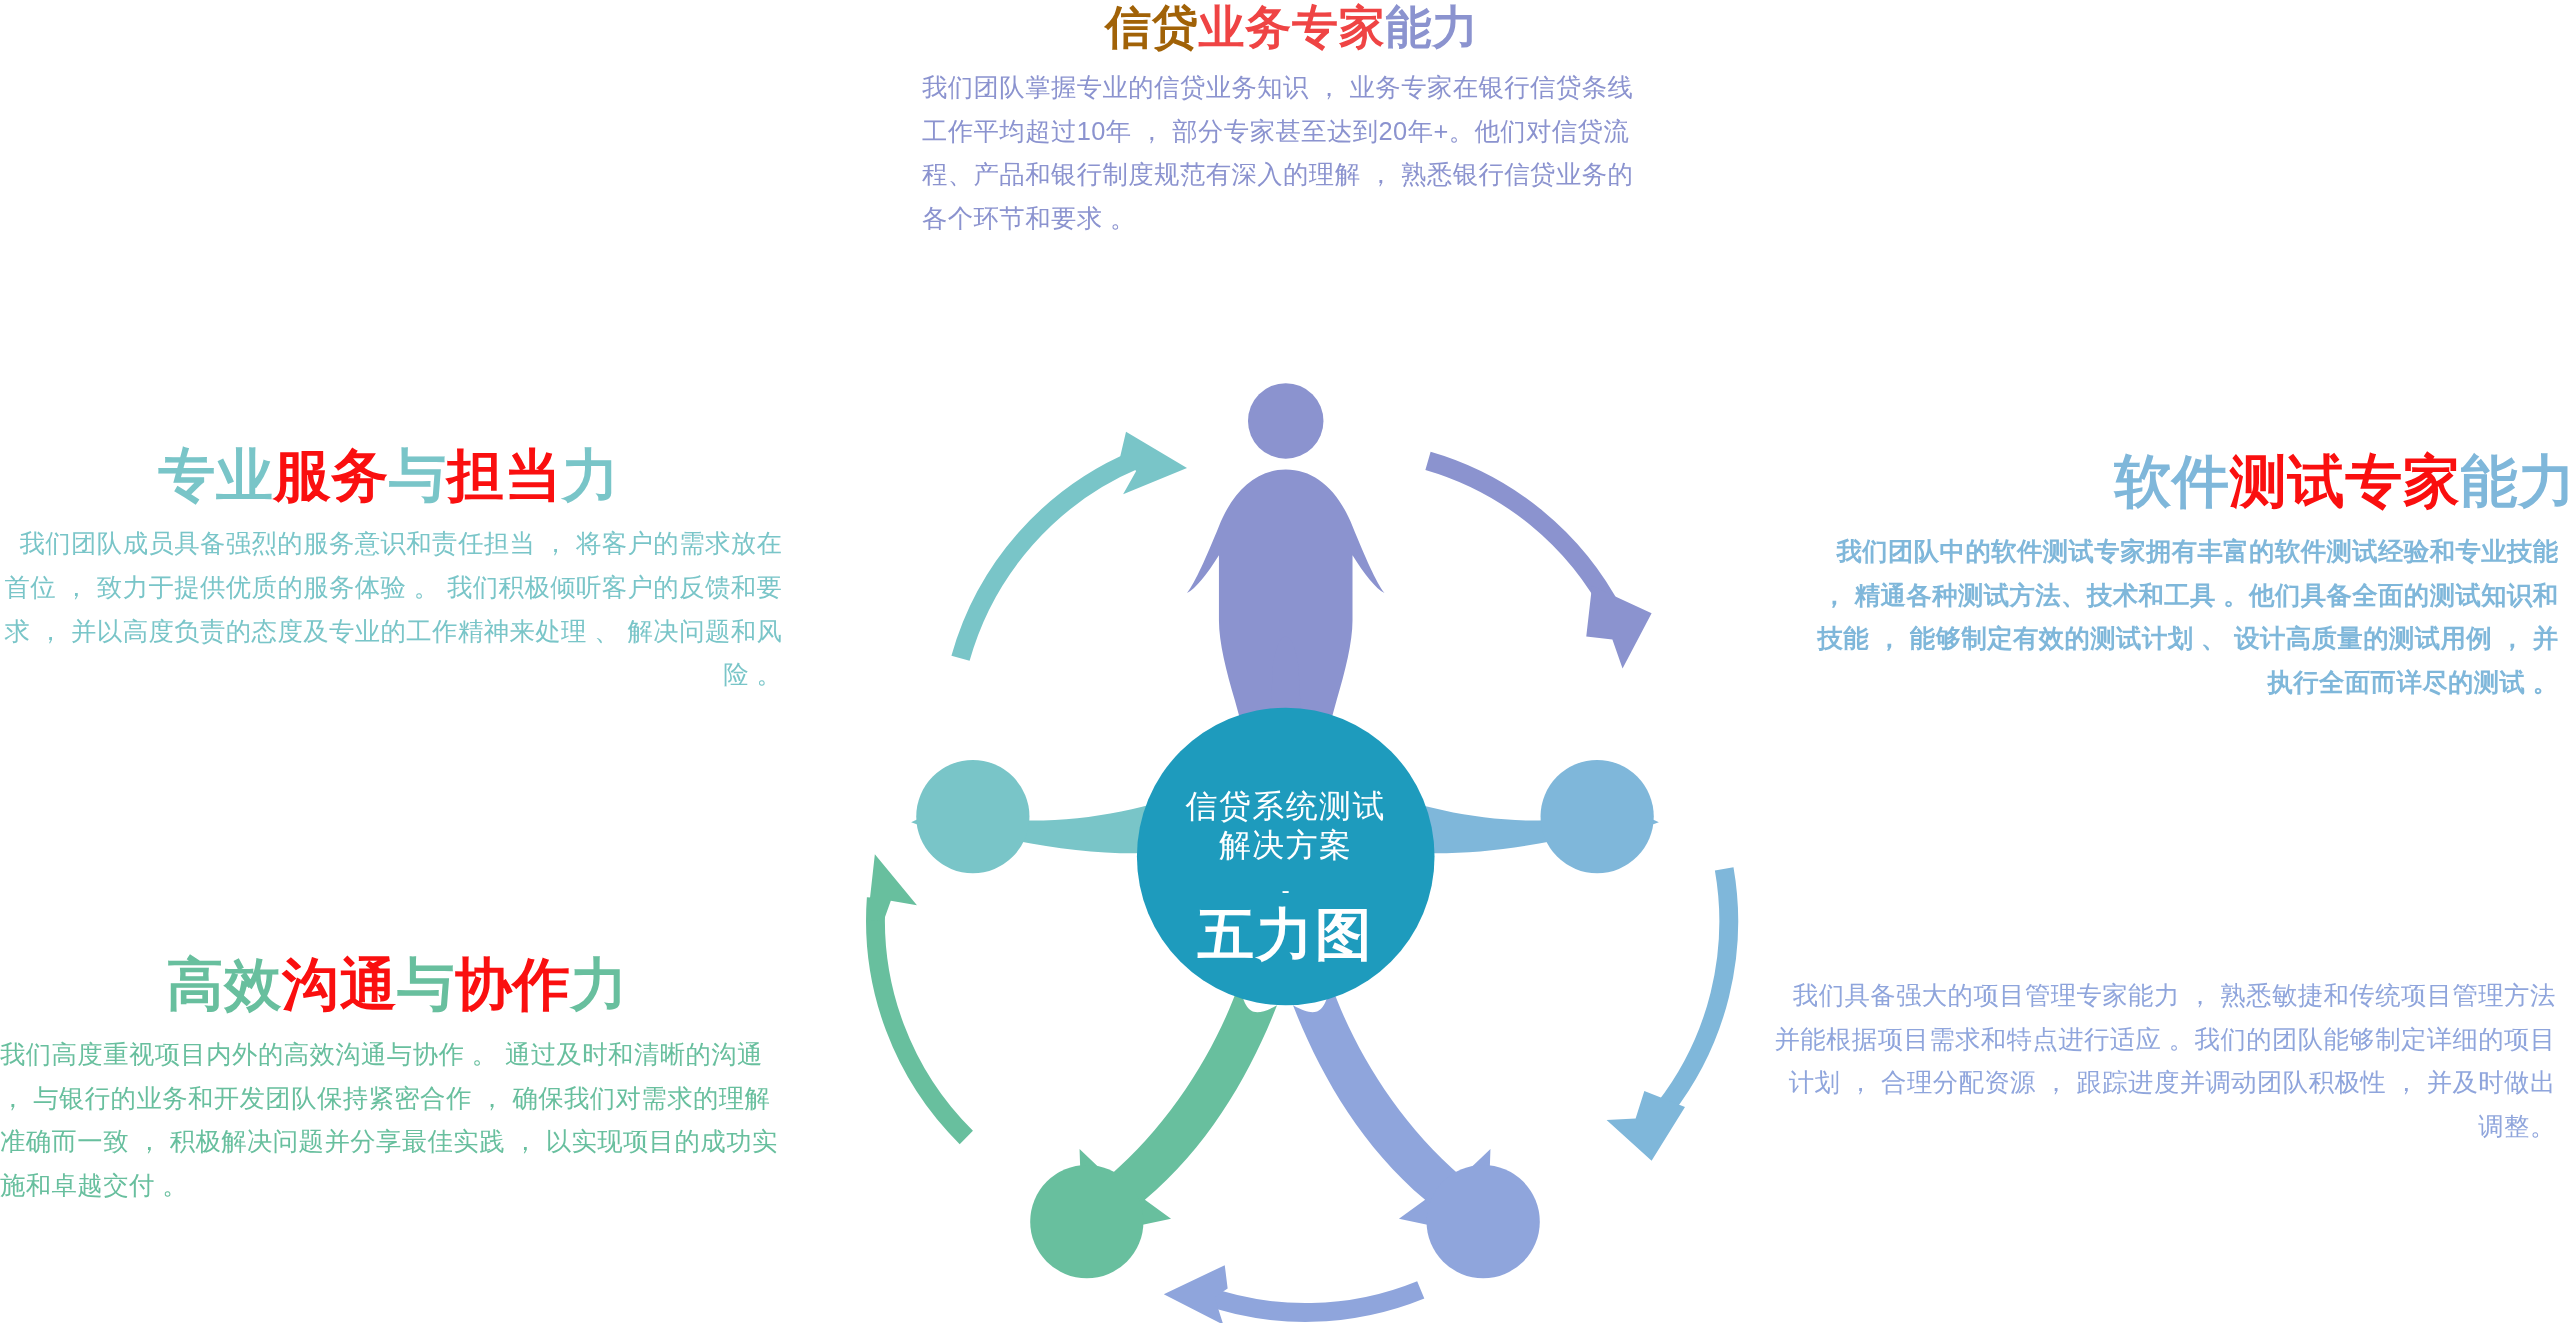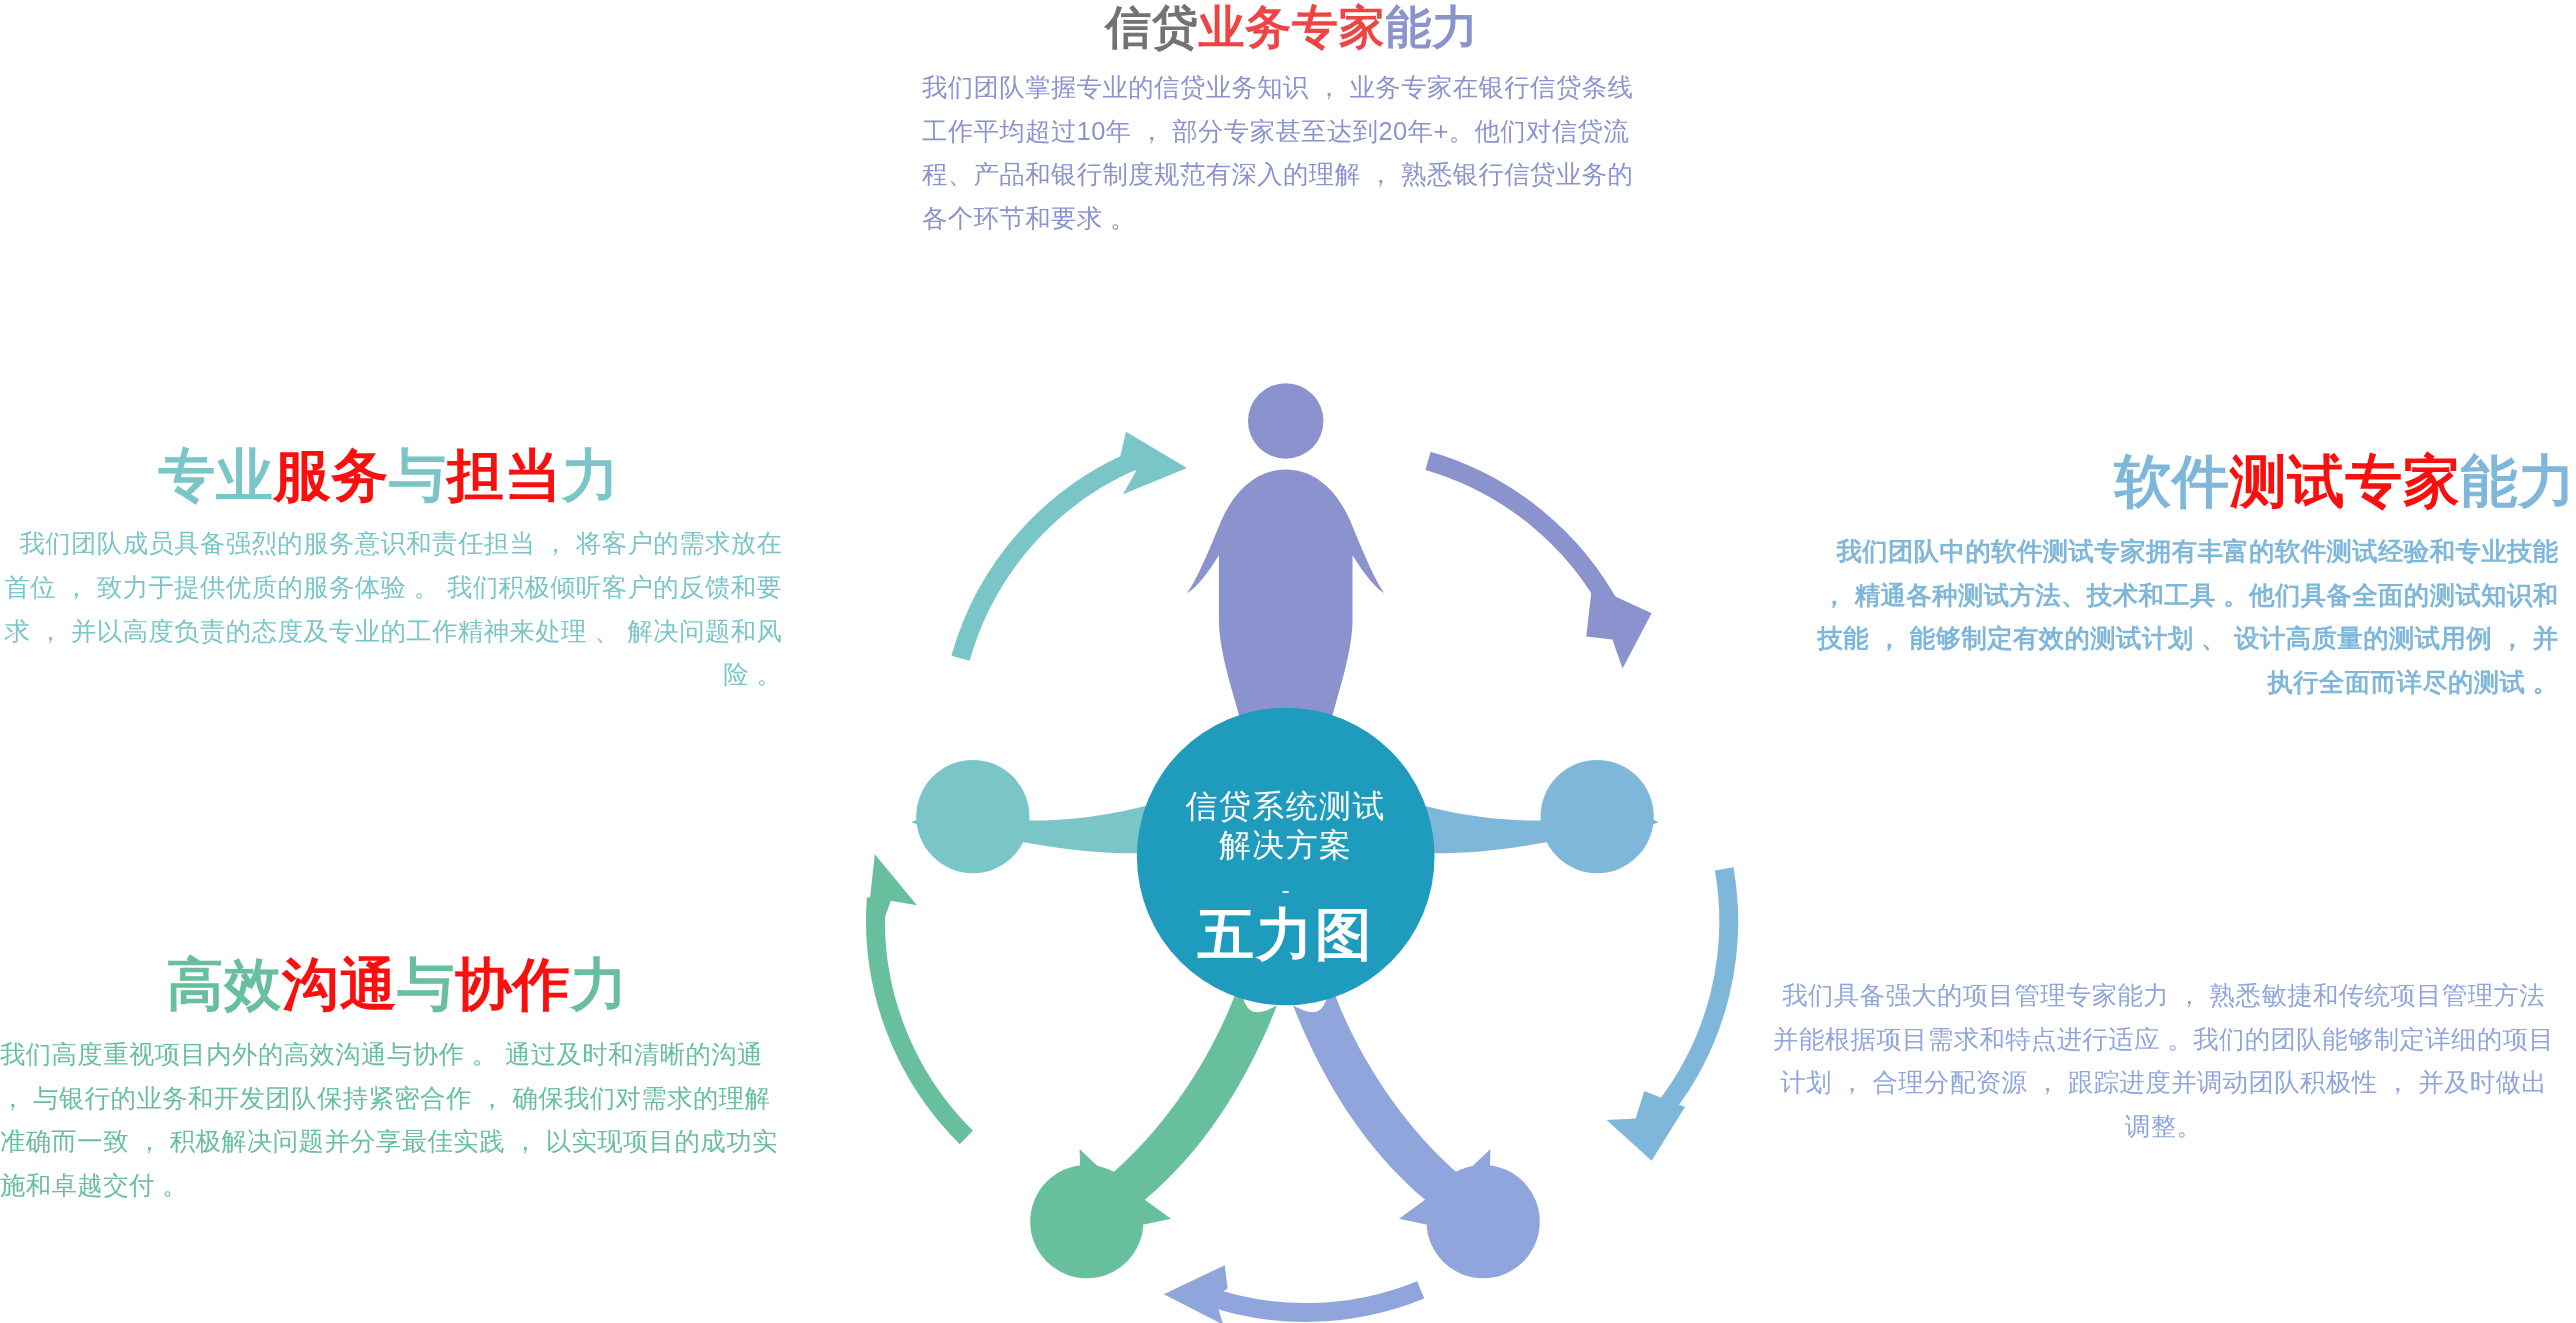--- a/index.html
+++ b/index.html
@@ -103,21 +103,21 @@
   #panel-pm {
     left: 1763px;
     top: 958px;
     width: 813px;
   }
   #panel-pm .panel-title {
     text-align: left;
     padding-left: 14.5px;
   }
   #panel-pm .panel-body {
-    text-align: center;
+    text-align: right;
     padding-top: 16px;
     padding-left: 8.7px;
     width: 784px;
   }
 
   
   #diagram {
     position: absolute;
     left: 795px;
     top: 381px;
@@ -143,21 +143,21 @@
     font-weight: bold;
     fill: #ffffff;
     letter-spacing: 3px;
   }
 </style>
 </head>
 <body>
 
 <div class="panel" id="panel-credit">
   <div class="panel-title">
-    <span style="color:#737373">信贷</span><span style="color:#ef4444">业务专家</span><span style="color:#8b93cf">能力</span>
+    <span style="color:#a16207">信贷</span><span style="color:#ef4444">业务专家</span><span style="color:#8b93cf">能力</span>
   </div>
   <div class="panel-body" style="color:#8b93cf">我们团队掌握专业的信贷业务知识 ， 业务专家在银行信贷条线工作平均超过10年 ， 部分专家甚至达到20年+。他们对信贷流程、产品和银行制度规范有深入的理解 ， 熟悉银行信贷业务的各个环节和要求 。</div>
 </div>
 
 <div class="panel" id="panel-service">
   <div class="panel-title">
     <span style="color:#79c5c8">专业</span><span style="color:#fa0f0f">服务</span><span style="color:#79c5c8">与</span><span style="color:#fa0f0f">担当</span><span style="color:#79c5c8">力</span>
   </div>
   <div class="panel-body" style="color:#79c5c8">我们团队成员具备强烈的服务意识和责任担当 ， 将客户的需求放在首位 ， 致力于提供优质的服务体验 。 我们积极倾听客户的反馈和要求 ， 并以高度负责的态度及专业的工作精神来处理 、 解决问题和风险 。</div>
 </div>

